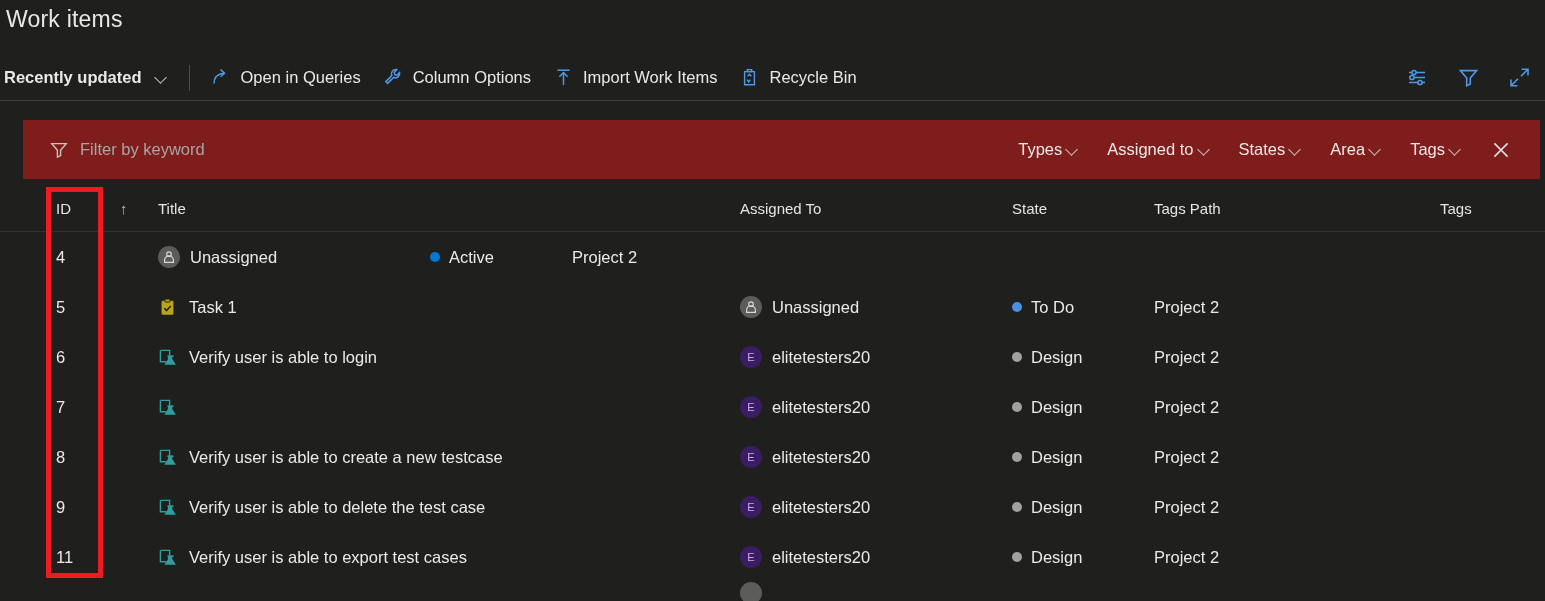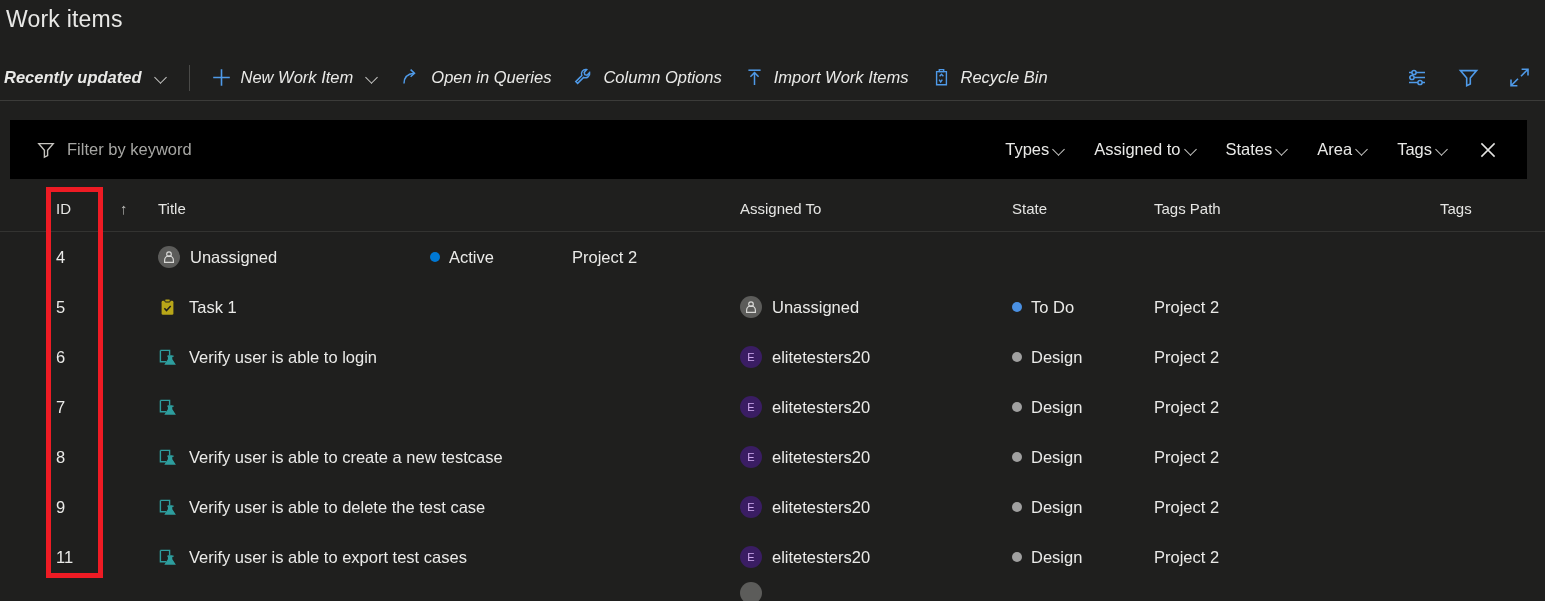--- a/index.html
+++ b/index.html
@@ -17,21 +17,21 @@
     font-size:23px; color:#e8e8e6; font-weight:400;
     letter-spacing:.2px;
   }
 
   
   .toolbar {
     position:absolute; left:0; top:55px; width:1545px; height:46px;
     display:flex; align-items:center;
     border-bottom:1px solid #3b3b39;
   }
-  .tb-left { display:flex; align-items:center; height:100%;font-style:italic; }
+  .tb-left { display:flex; align-items:center; height:100%; }
   .tb-right { margin-left:auto; display:flex; align-items:center; gap:28px; padding-right:14px;}
   .tb-item {
     display:flex; align-items:center; gap:9px;
     color:#e9e9e7; font-size:16.5px; height:100%;
     padding:0 11px; cursor:pointer; white-space:nowrap;
   }
   .tb-item.bold { font-weight:700; padding-left:4px; }
   .tb-sep { width:1px; height:26px; background:#4a4a48; margin:0 10px; }
   .chev { display:inline-block; width:13px; height:13px; position:relative; margin-left:4px;}
   .chev::before{
@@ -39,22 +39,22 @@
     width:8px; height:8px;
     border-right:1.6px solid #c9c9c7; border-bottom:1.6px solid #c9c9c7;
     transform:rotate(45deg);
   }
   .icon { display:inline-flex; align-items:center; justify-content:center; }
   .icon svg { display:block; }
   .icon-btn { cursor:pointer; display:flex; align-items:center; }
 
   
   .filterbar {
-    position:absolute; left:10px; top:120px; width:1517px; height:59px;
-    background:#000000; display:flex; align-items:center;
+    position:absolute; left:23px; top:120px; width:1517px; height:59px;
+    background:#7f1d1d; display:flex; align-items:center;
   }
   .fb-keyword { display:flex; align-items:center; gap:11px; padding-left:26px; flex:0 0 auto; cursor:text;}
   .fb-placeholder { color:#a6a6a3; font-size:16.5px; }
   .fb-pills { margin-left:auto; display:flex; align-items:center; padding-right:12px; }
   .fb-pill {
     display:flex; align-items:center; color:#e9e9e7; font-size:16.5px;
     padding:0 14px; cursor:pointer; white-space:nowrap;
   }
   .fb-close { padding:0 16px 0 14px; cursor:pointer; display:flex; align-items:center;}
 
@@ -107,29 +107,20 @@
   <div class="toolbar">
     <div class="tb-left">
 
       <div class="tb-item bold">
         <span>Recently updated</span>
         <span class="chev"></span>
       </div>
 
       <div class="tb-sep"></div>
 
-      <div class="tb-item">
-        <span class="icon">
-          <svg width="21" height="21" viewBox="0 0 21 21">
-              <path d="M10.5 2.2v16.6M2.2 10.5h16.6" stroke="#4f9ae8" stroke-width="1.6" fill="none"></path>
-            </svg>
-        </span>
-        <span>New Work Item</span>
-        <span class="chev"></span>
-      </div>
 
       <div class="tb-item">
         <span class="icon">
           <svg width="21" height="21" viewBox="0 0 21 21" fill="none" stroke="#4f9ae8" stroke-width="1.5">
             <path d="M3 16.5c0-6 4-9.6 10-10.2"></path>
               <path d="M9.6 2.6l3.9 3.6-3.9 3.6"></path>
           </svg>
         </span>
         <span>Open in Queries</span>
       </div>

